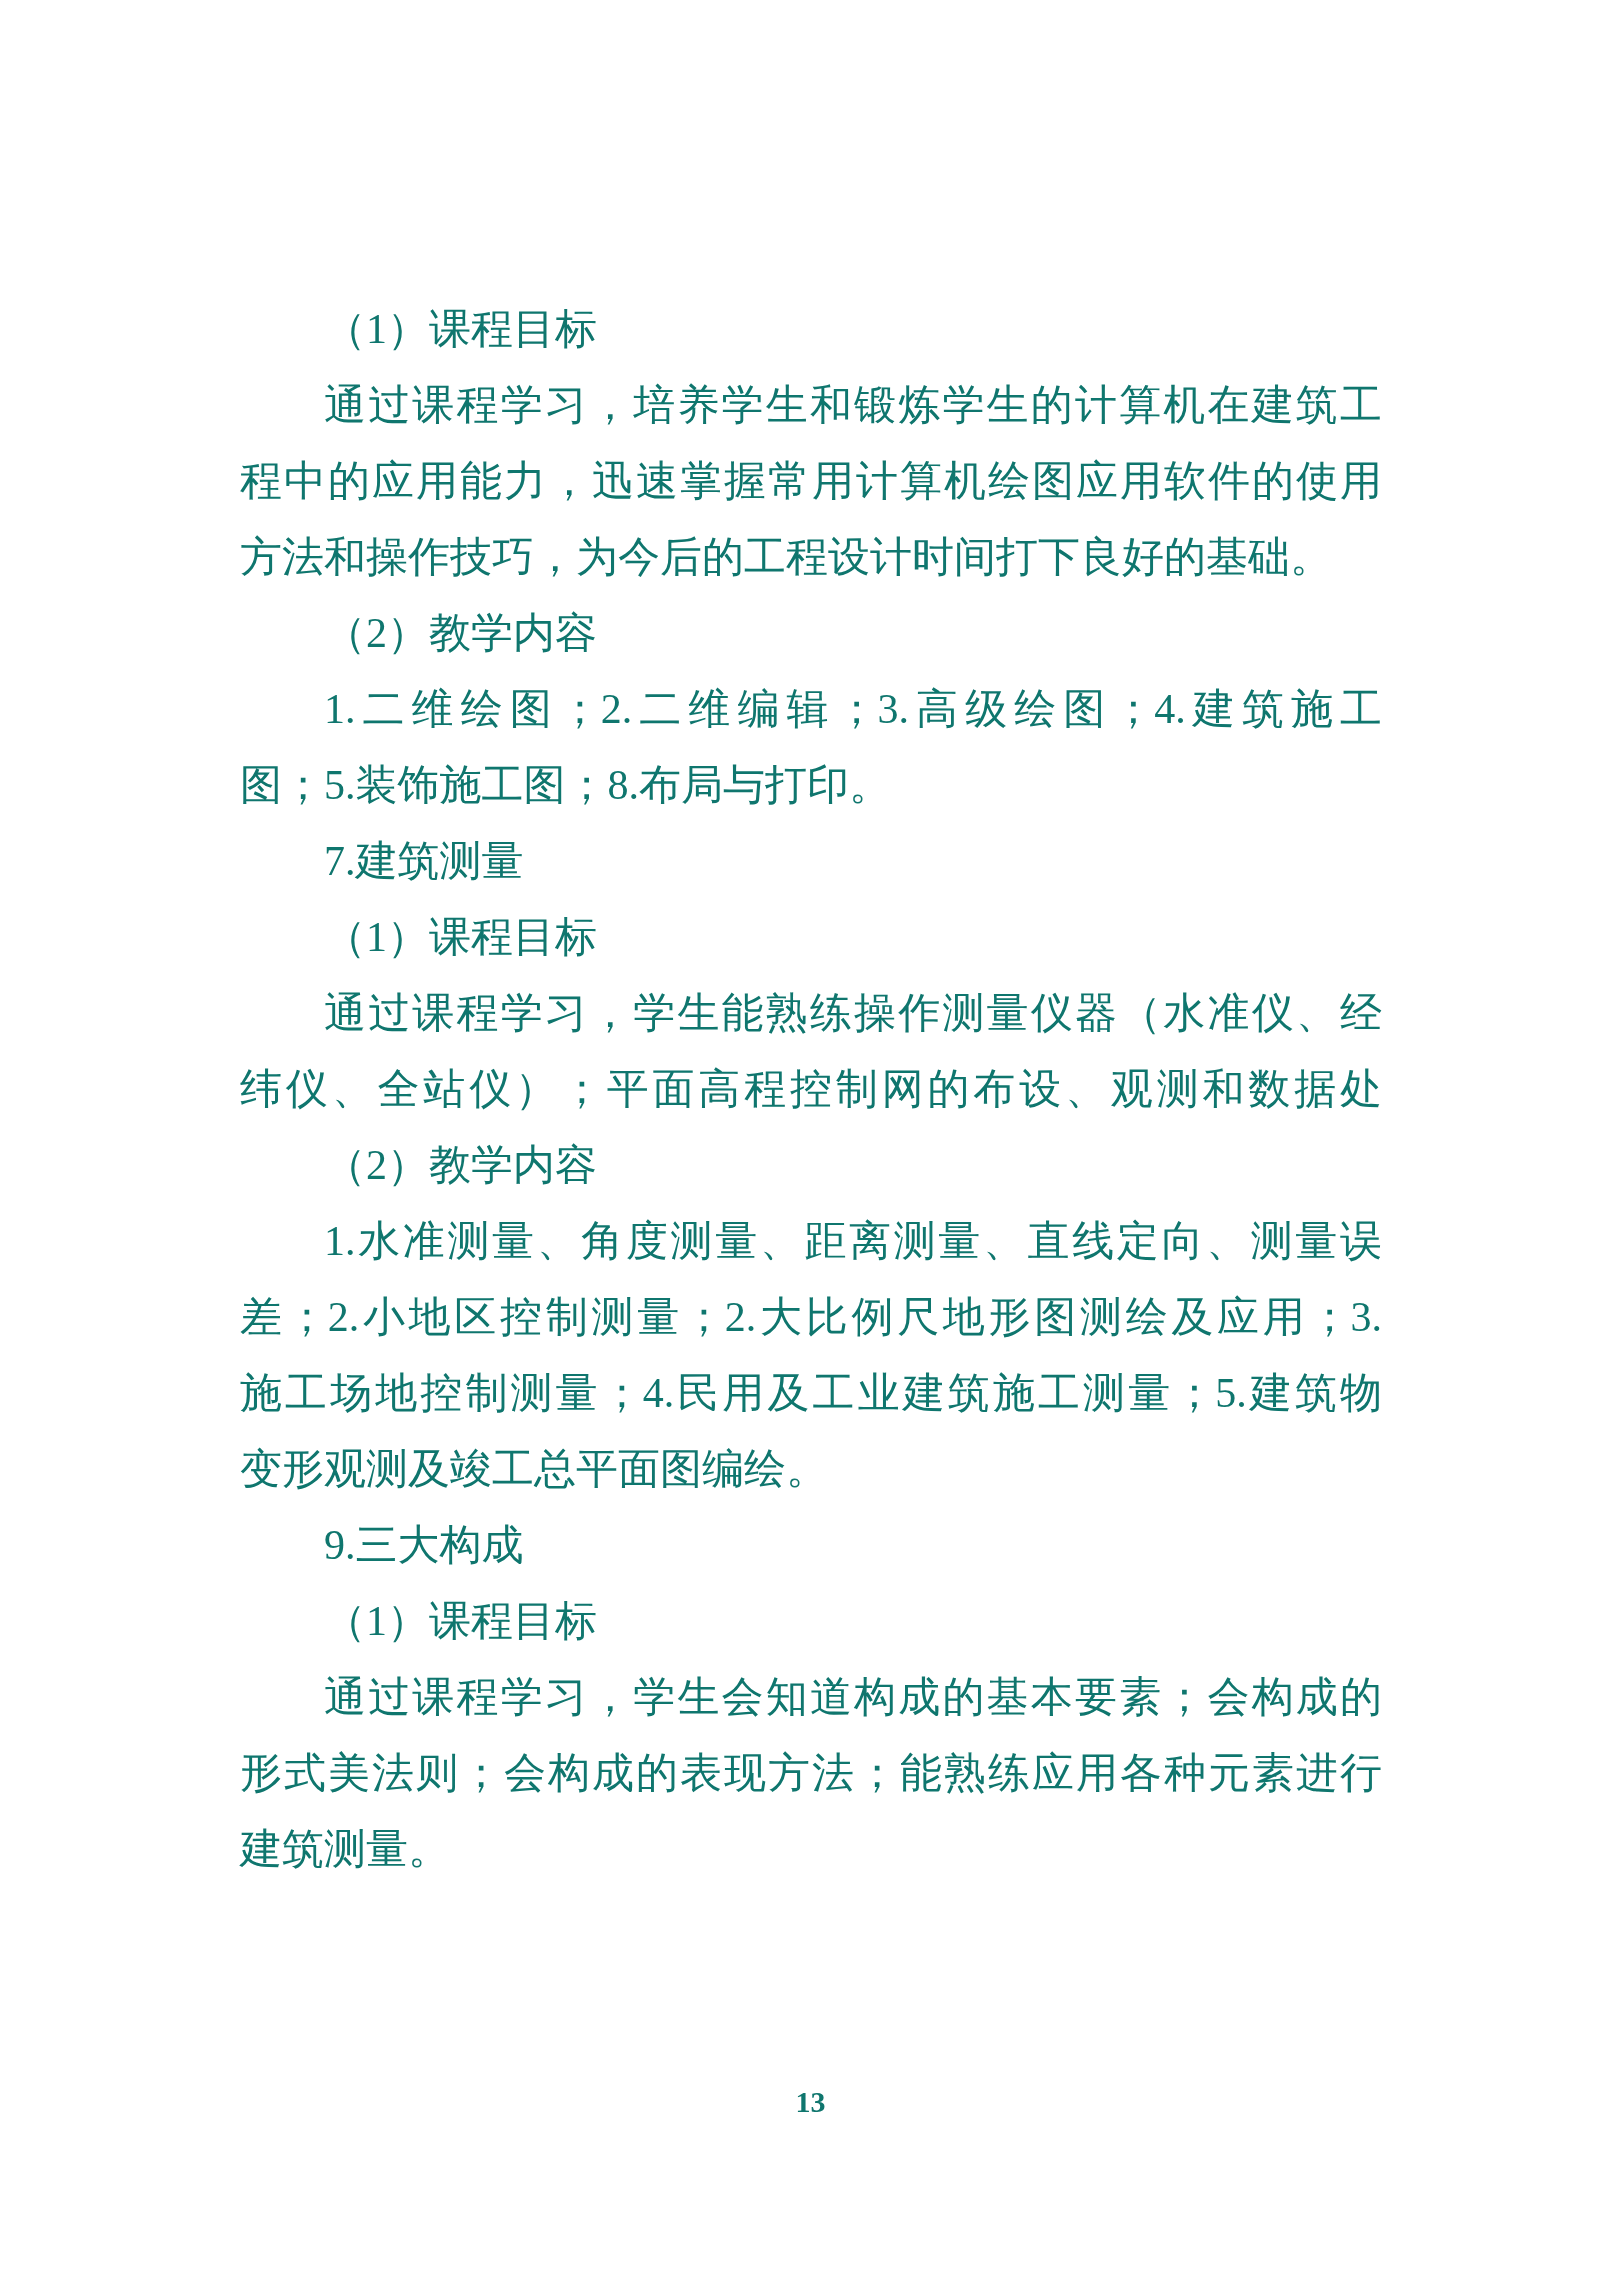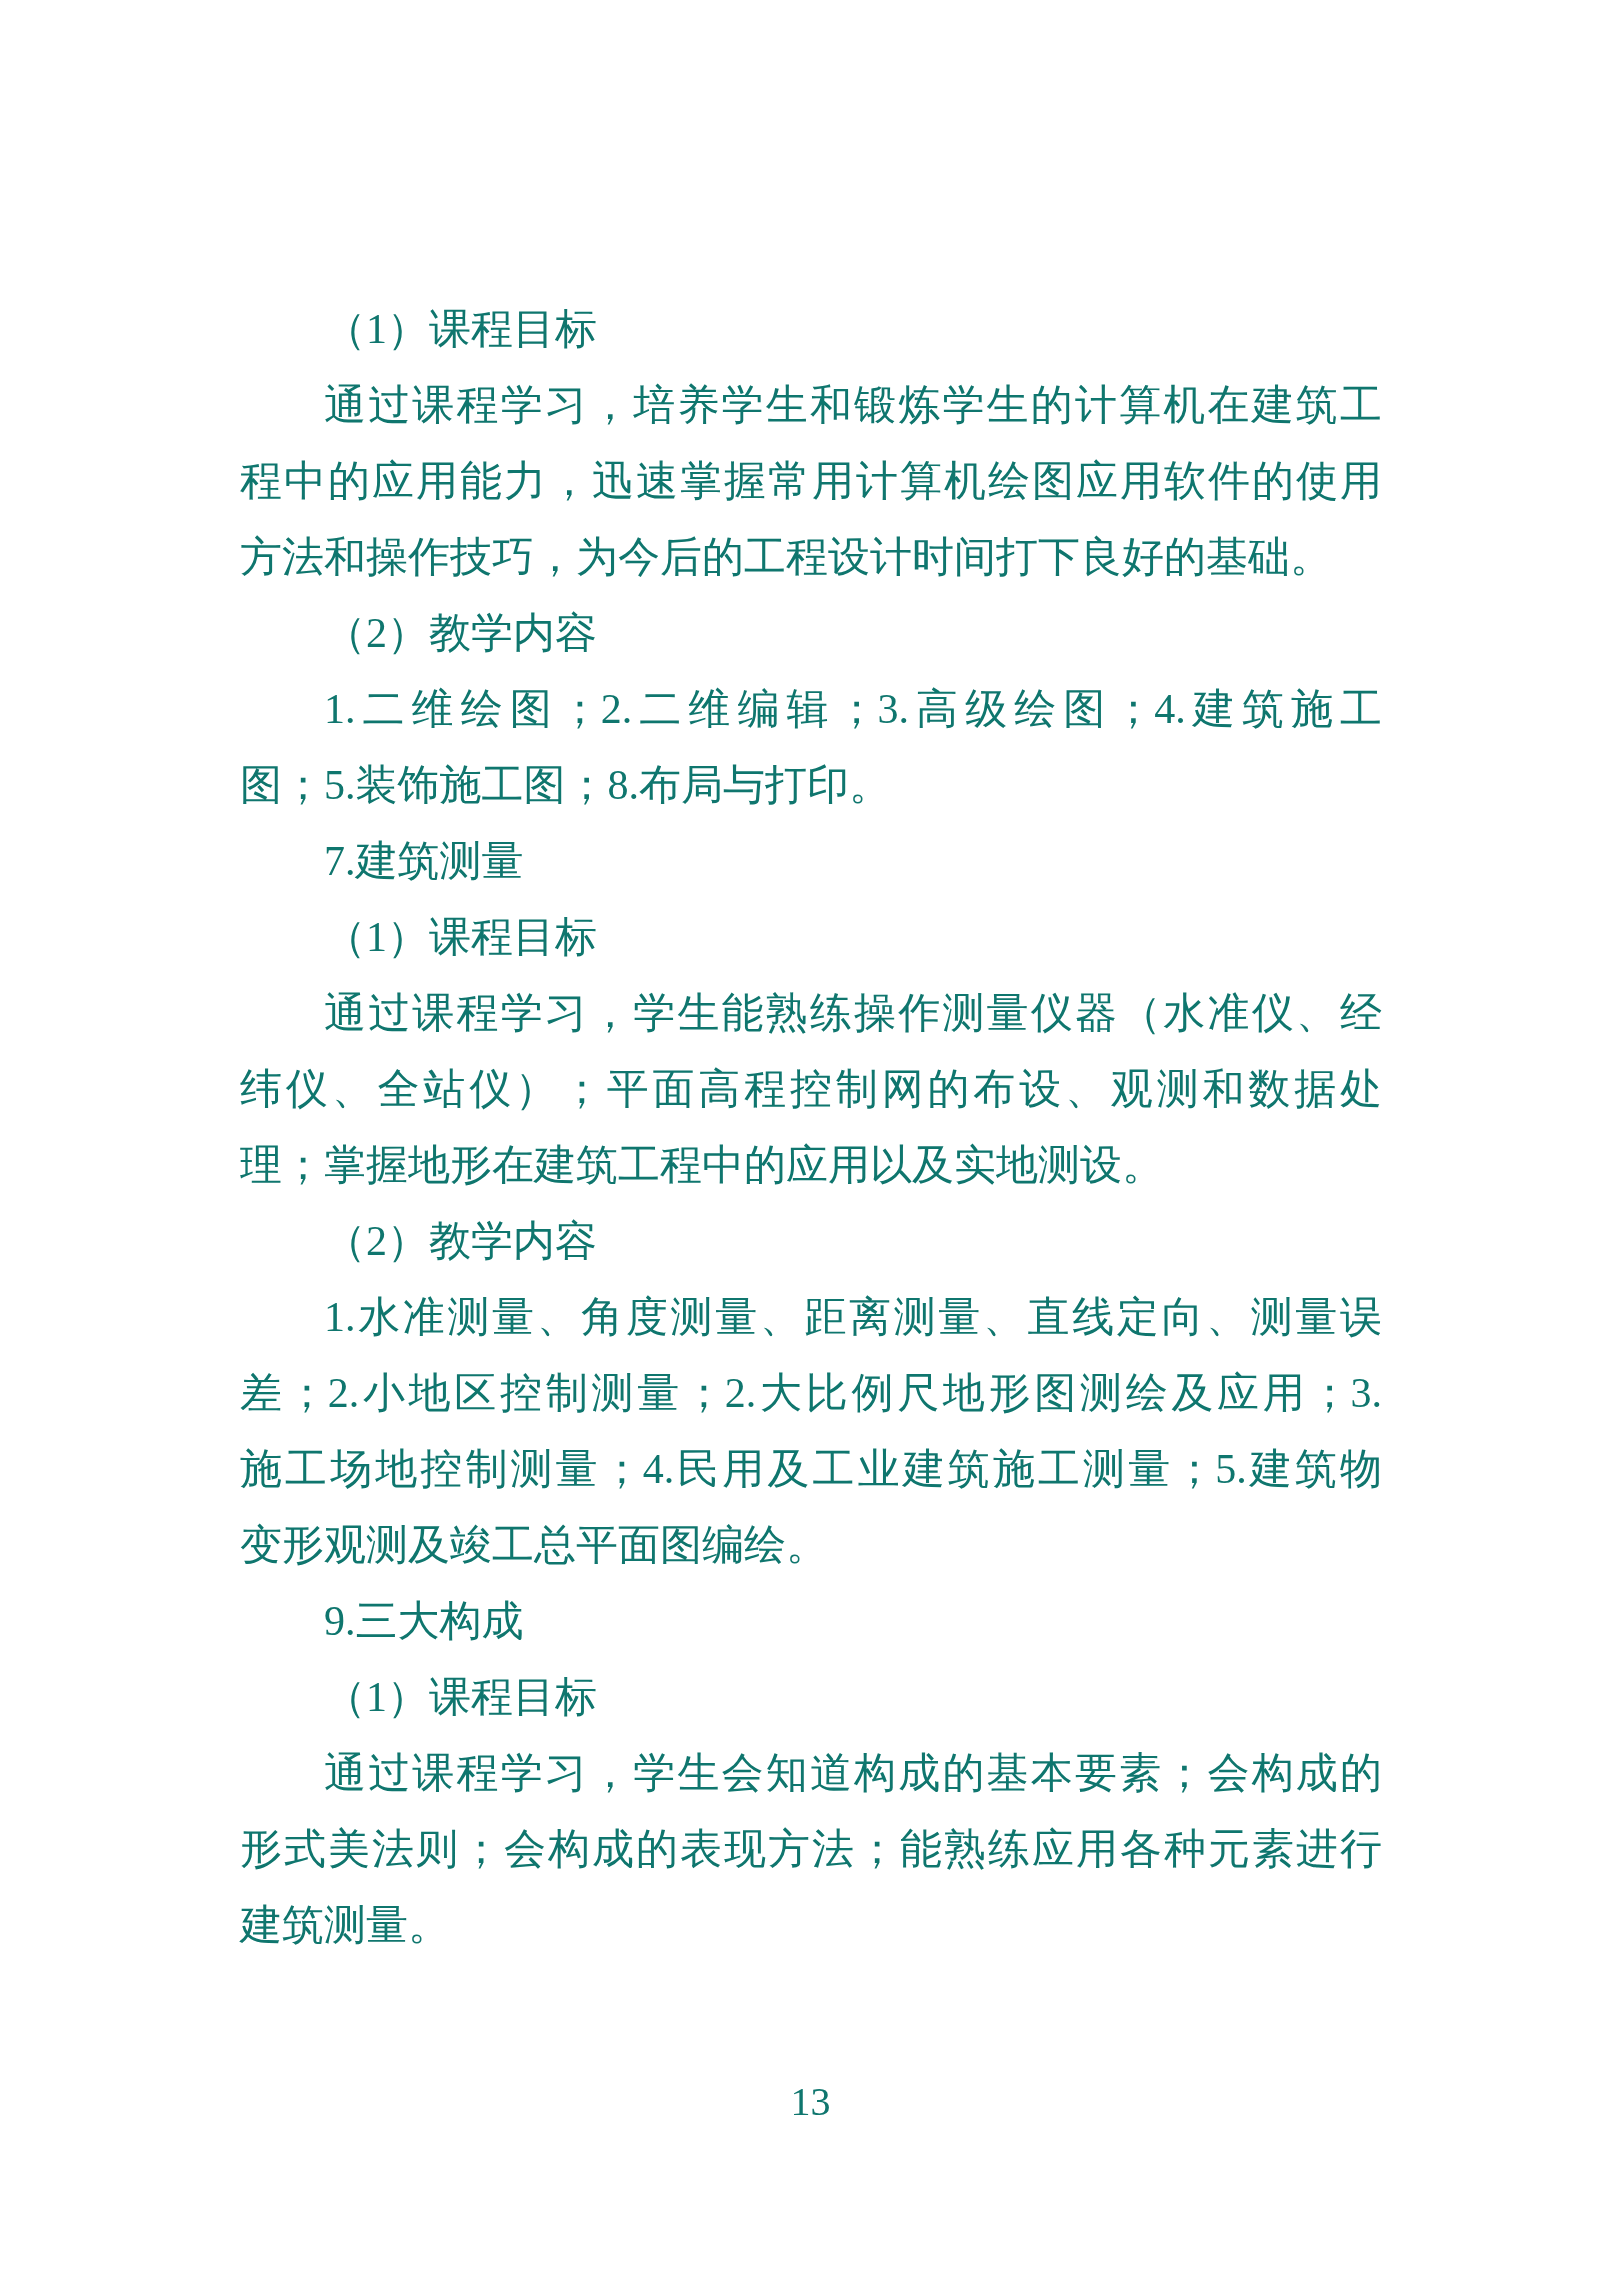--- a/index.html
+++ b/index.html
@@ -40,41 +40,41 @@
   }
   .bld {
     font-weight: normal;
   }
   .footer {
     position: absolute;
     top: 2084px;
     left: 0;
     width: 100%;
     text-align: center;
-    font-size: 40px;
+    font-size: 30px;
     line-height: 35px;
+    font-weight: bold;
   }
 </style>
 </head>
 <body>
 
 <div class="page">
   <div class="content">
     <div class="ln ind">（1）课程目标</div>
     <div class="ln ind jst">通过课程学习，培养学生和锻炼学生的计算机在建筑工</div>
     <div class="ln jst">程中的应用能力，迅速掌握常用计算机绘图应用软件的使用</div>
     <div class="ln">方法和操作技巧，为今后的工程设计时间打下良好的基础。</div>
     <div class="ln ind">（2）教学内容</div>
     <div class="ln ind jst">1.二维绘图；2.二维编辑；3.高级绘图；4.建筑施工</div>
     <div class="ln">图；5.装饰施工图；8.布局与打印。</div>
     <div class="ln ind bld">7.建筑测量</div>
     <div class="ln ind">（1）课程目标</div>
     <div class="ln ind jst">通过课程学习，学生能熟练操作测量仪器（水准仪、经</div>
     <div class="ln jst">纬仪、全站仪）；平面高程控制网的布设、观测和数据处</div>
-    <div class="ln">理；掌握地形在建筑工程中的应用以及实地测设。</div>
     <div class="ln ind">（2）教学内容</div>
     <div class="ln ind jst">1.水准测量、角度测量、距离测量、直线定向、测量误</div>
     <div class="ln jst">差；2.小地区控制测量；2.大比例尺地形图测绘及应用；3.</div>
     <div class="ln jst">施工场地控制测量；4.民用及工业建筑施工测量；5.建筑物</div>
     <div class="ln">变形观测及竣工总平面图编绘。</div>
     <div class="ln ind bld">9.三大构成</div>
     <div class="ln ind">（1）课程目标</div>
     <div class="ln ind jst">通过课程学习，学生会知道构成的基本要素；会构成的</div>
     <div class="ln jst">形式美法则；会构成的表现方法；能熟练应用各种元素进行</div>
     <div class="ln">建筑测量。</div>

